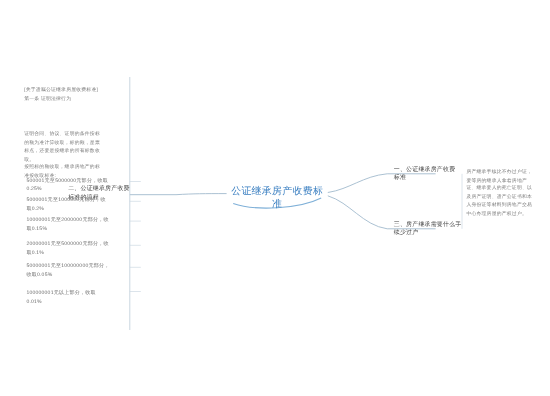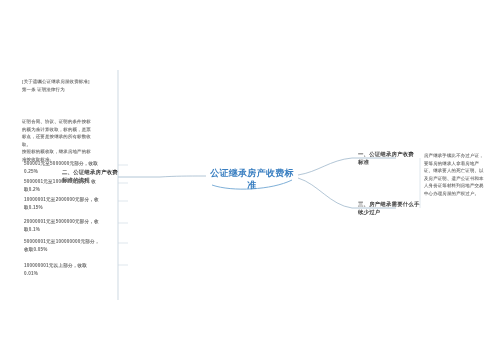--- a/index.html
+++ b/index.html
@@ -3,21 +3,21 @@
 <meta charset="utf-8">
 <style>
   html,body{margin:0;padding:0;}
   body{
     width:500px;height:360px;
     background:#ffffff;
     font-family:"Liberation Sans","DejaVu Sans",sans-serif;
     overflow:hidden;
     position:relative;
   }
-  #canvas{position:absolute;inset:0;font-weight:bold;}
+  #canvas{position:absolute;inset:0;}
   svg.lines{position:absolute;left:0;top:0;width:500px;height:360px;pointer-events:none;}
 
   
   .root{
     position:absolute;
     left:206px;top:167px;
     width:92px;
     text-align:center;
     font-size:9px;
     color:#3a7fc1;

